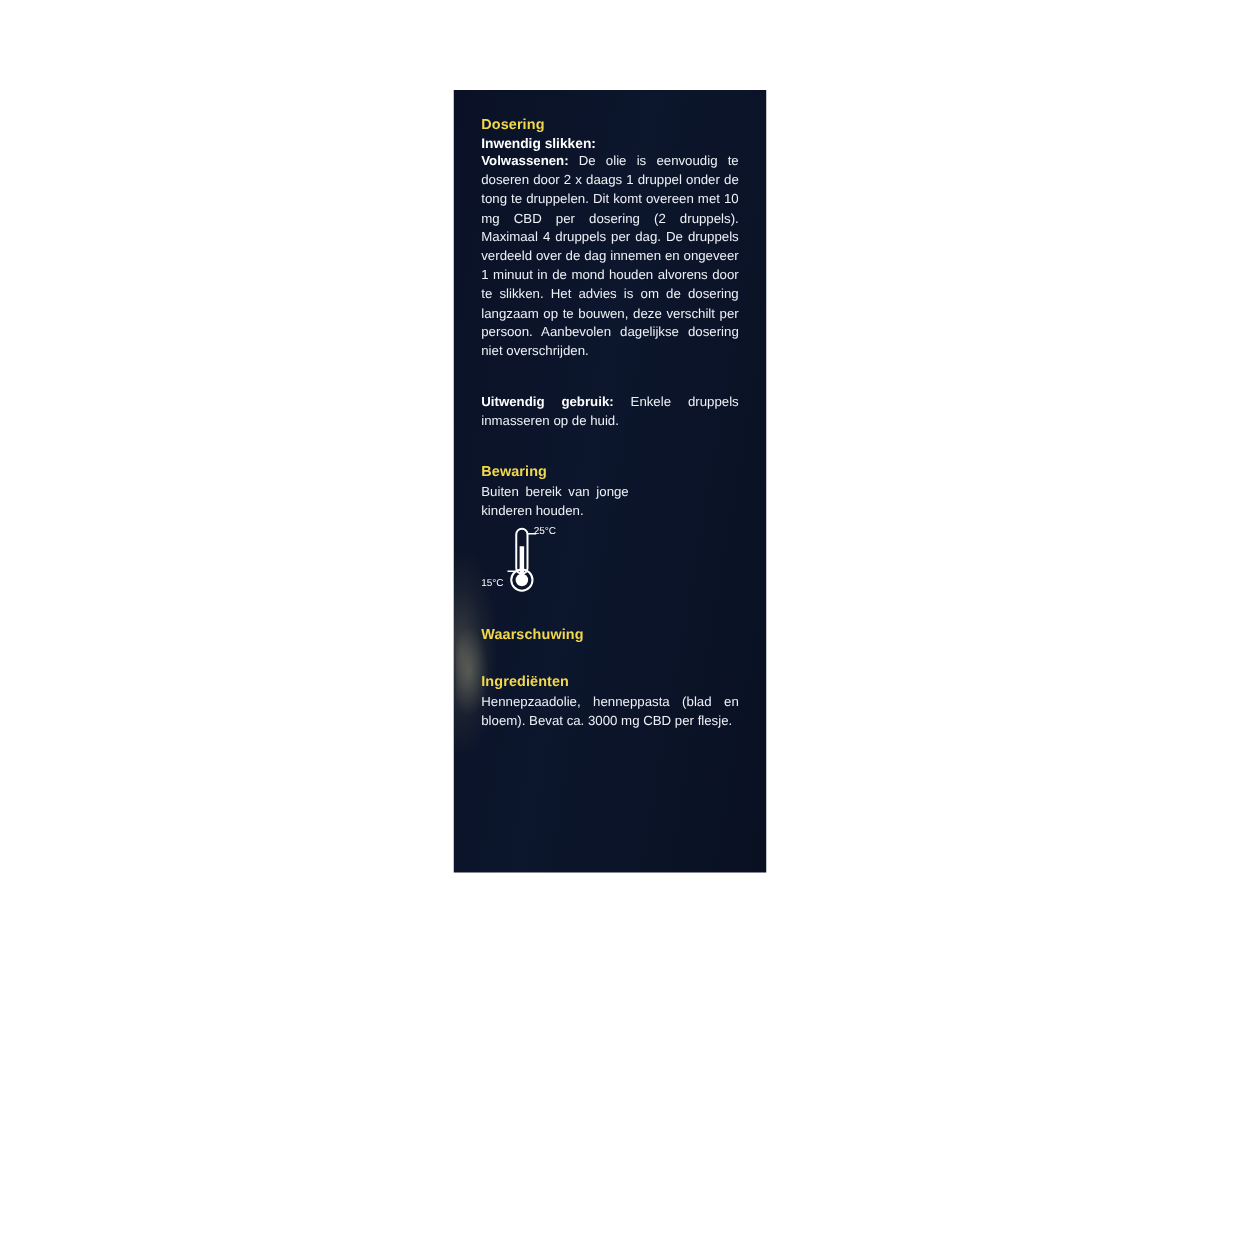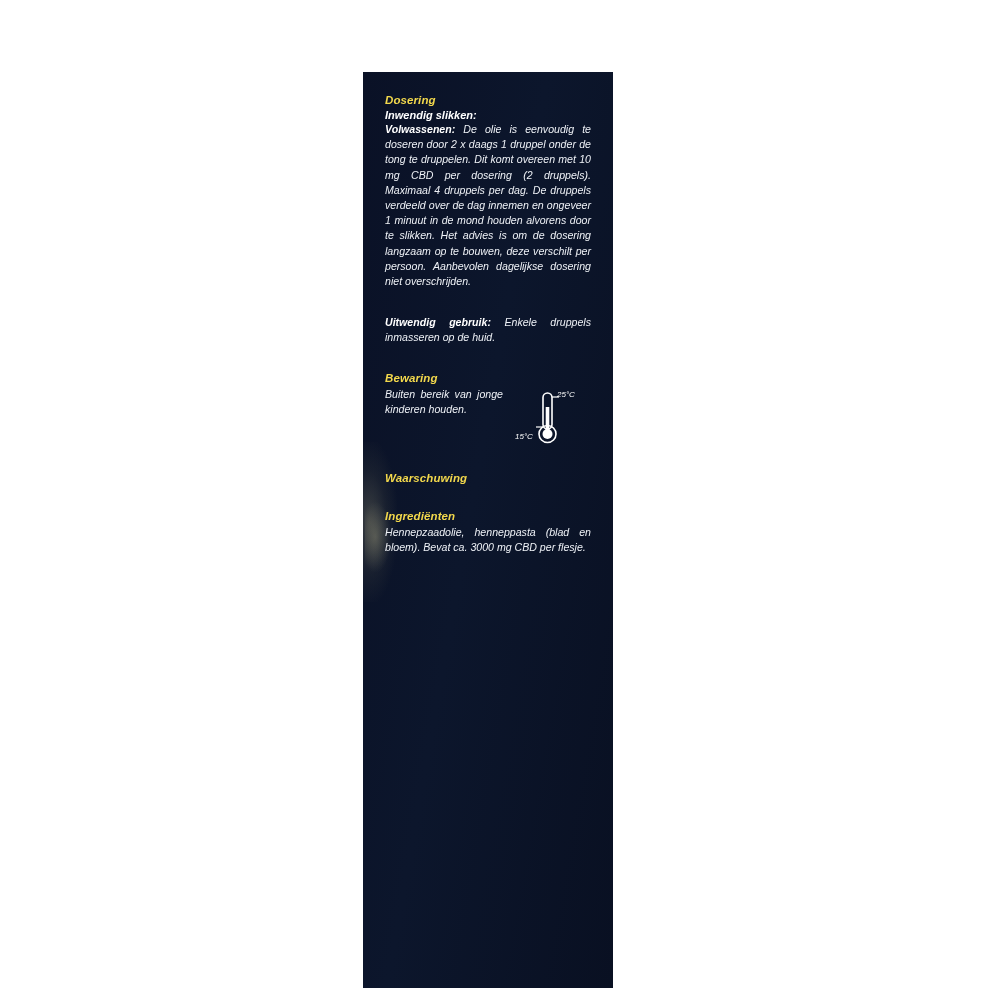--- a/index.html
+++ b/index.html
@@ -18,25 +18,24 @@
     background: #ffffff;
     overflow: hidden;
   }
 
   
   .panel {
     position: absolute;
     left: 363px;
     top: 72px;
     width: 250px;
-    height: 916px;
+    height: 626px;
     background: #0b1428;
     background: linear-gradient(100deg, #0a1126 0%, #0c162c 45%, #091022 100%);
     overflow: hidden;
-    font-style: italic;
   }
 
   
   .leaf-shadow {
     position: absolute;
     left: -6px;
     top: 370px;
     width: 40px;
     height: 160px;
     background: radial-gradient(ellipse at 30% 50%, rgba(160,155,120,0.33) 0%, rgba(120,118,90,0.12) 45%, rgba(10,17,38,0) 75%);
@@ -87,20 +86,21 @@
 
   .lead-bold { font-weight: bold; color: #ffffff; }
 
   .gap { height: 13px; }
 
   
   .storage-row {
     display: flex;
     align-items: flex-start;
     justify-content: space-between;
+    flex-direction: column;
   }
   .storage-text { width: 118px; }
   .thermo-wrap {
     position: relative;
     width: 76px;
     height: 62px;
     margin-top: 2px;
   }
   .thermo-temp {
     position: absolute;

